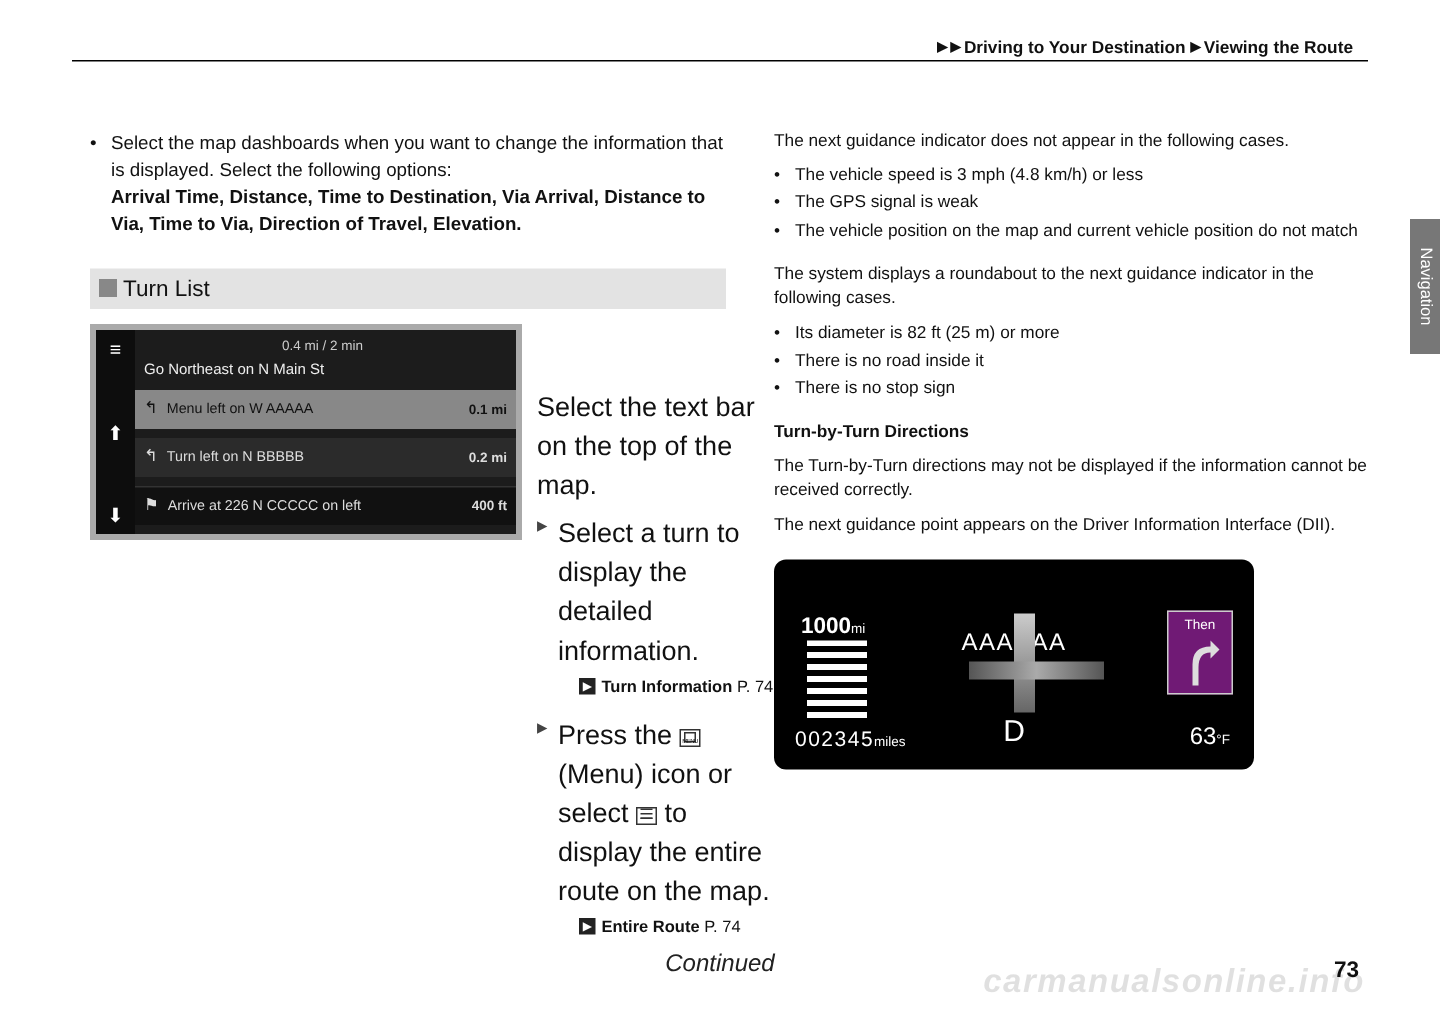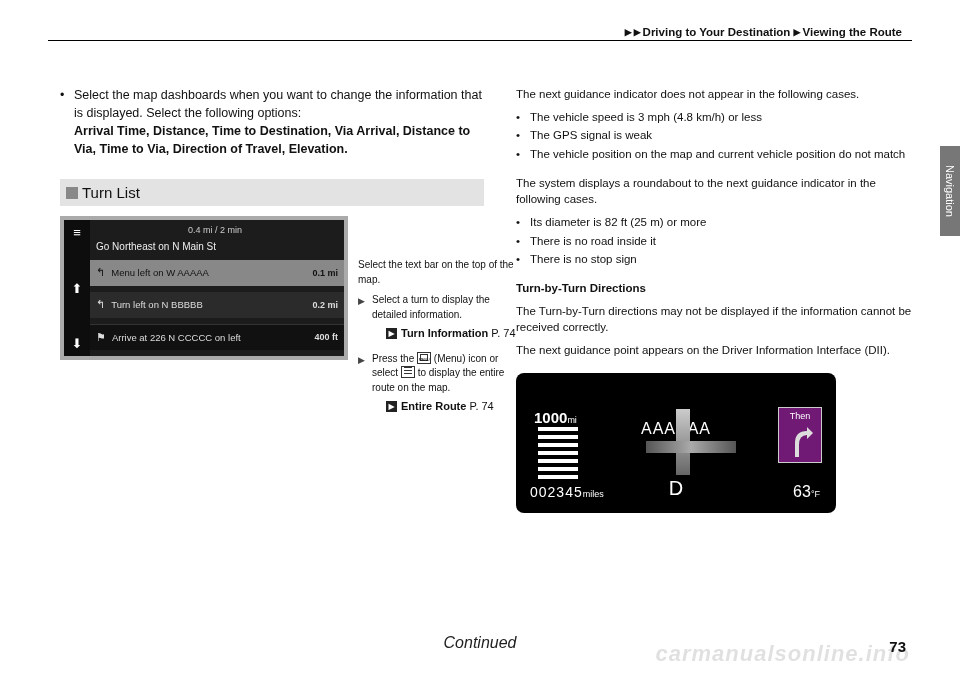--- a/index.html
+++ b/index.html
@@ -95,21 +95,21 @@
   .ns-row {
     position: absolute; left: 26px; right: 0; height: 26px;
     padding: 0 6px; display: flex; align-items: center; gap: 6px;
   }
   .ns-row .dist { margin-left: auto; font-weight: bold; font-size: 9px;}
   .ns-row1 { top: 40px; background: #888; color:#111; }
   .ns-row2 { top: 72px; background: #2b2b2b; }
   .ns-row3 { top: 104px; background: #111; border-top:1px solid #333;}
   .turn-icon { font-size: 11px; }
 
-  .mid-col p { font-size: 10px; margin-bottom: 6px;}
+  .mid-col p { font-size: 18px; margin-bottom: 6px;}
   .mid-col .sub { padding-left: 14px; position: relative; margin-bottom:4px;}
   .mid-col .sub::before { content: "▶"; position:absolute; left:0; top:2px; font-size:9px; color:#444;}
   .mid-col .ref { padding-left: 28px; font-size: 11px; margin-bottom:10px;}
   .mid-col .ref .refmark { display:inline-block; width:11px; height:11px; background:#222; color:#fff; font-size:8px; text-align:center; line-height:11px; margin-right:4px; vertical-align:1px;}
   .menu-icon, .list-icon {
     display:inline-block; width:14px; height:12px; border:1px solid #333;
     vertical-align:-2px; position:relative; background:#fff;
   }
   .menu-icon::after { content:"MENU"; font-size:4px; position:absolute; left:0; right:0; bottom:0; text-align:center; letter-spacing:-0.3px;}
   .menu-icon::before { content:""; position:absolute; left:2px; right:2px; top:1px; height:5px; border:1px solid #333;}

